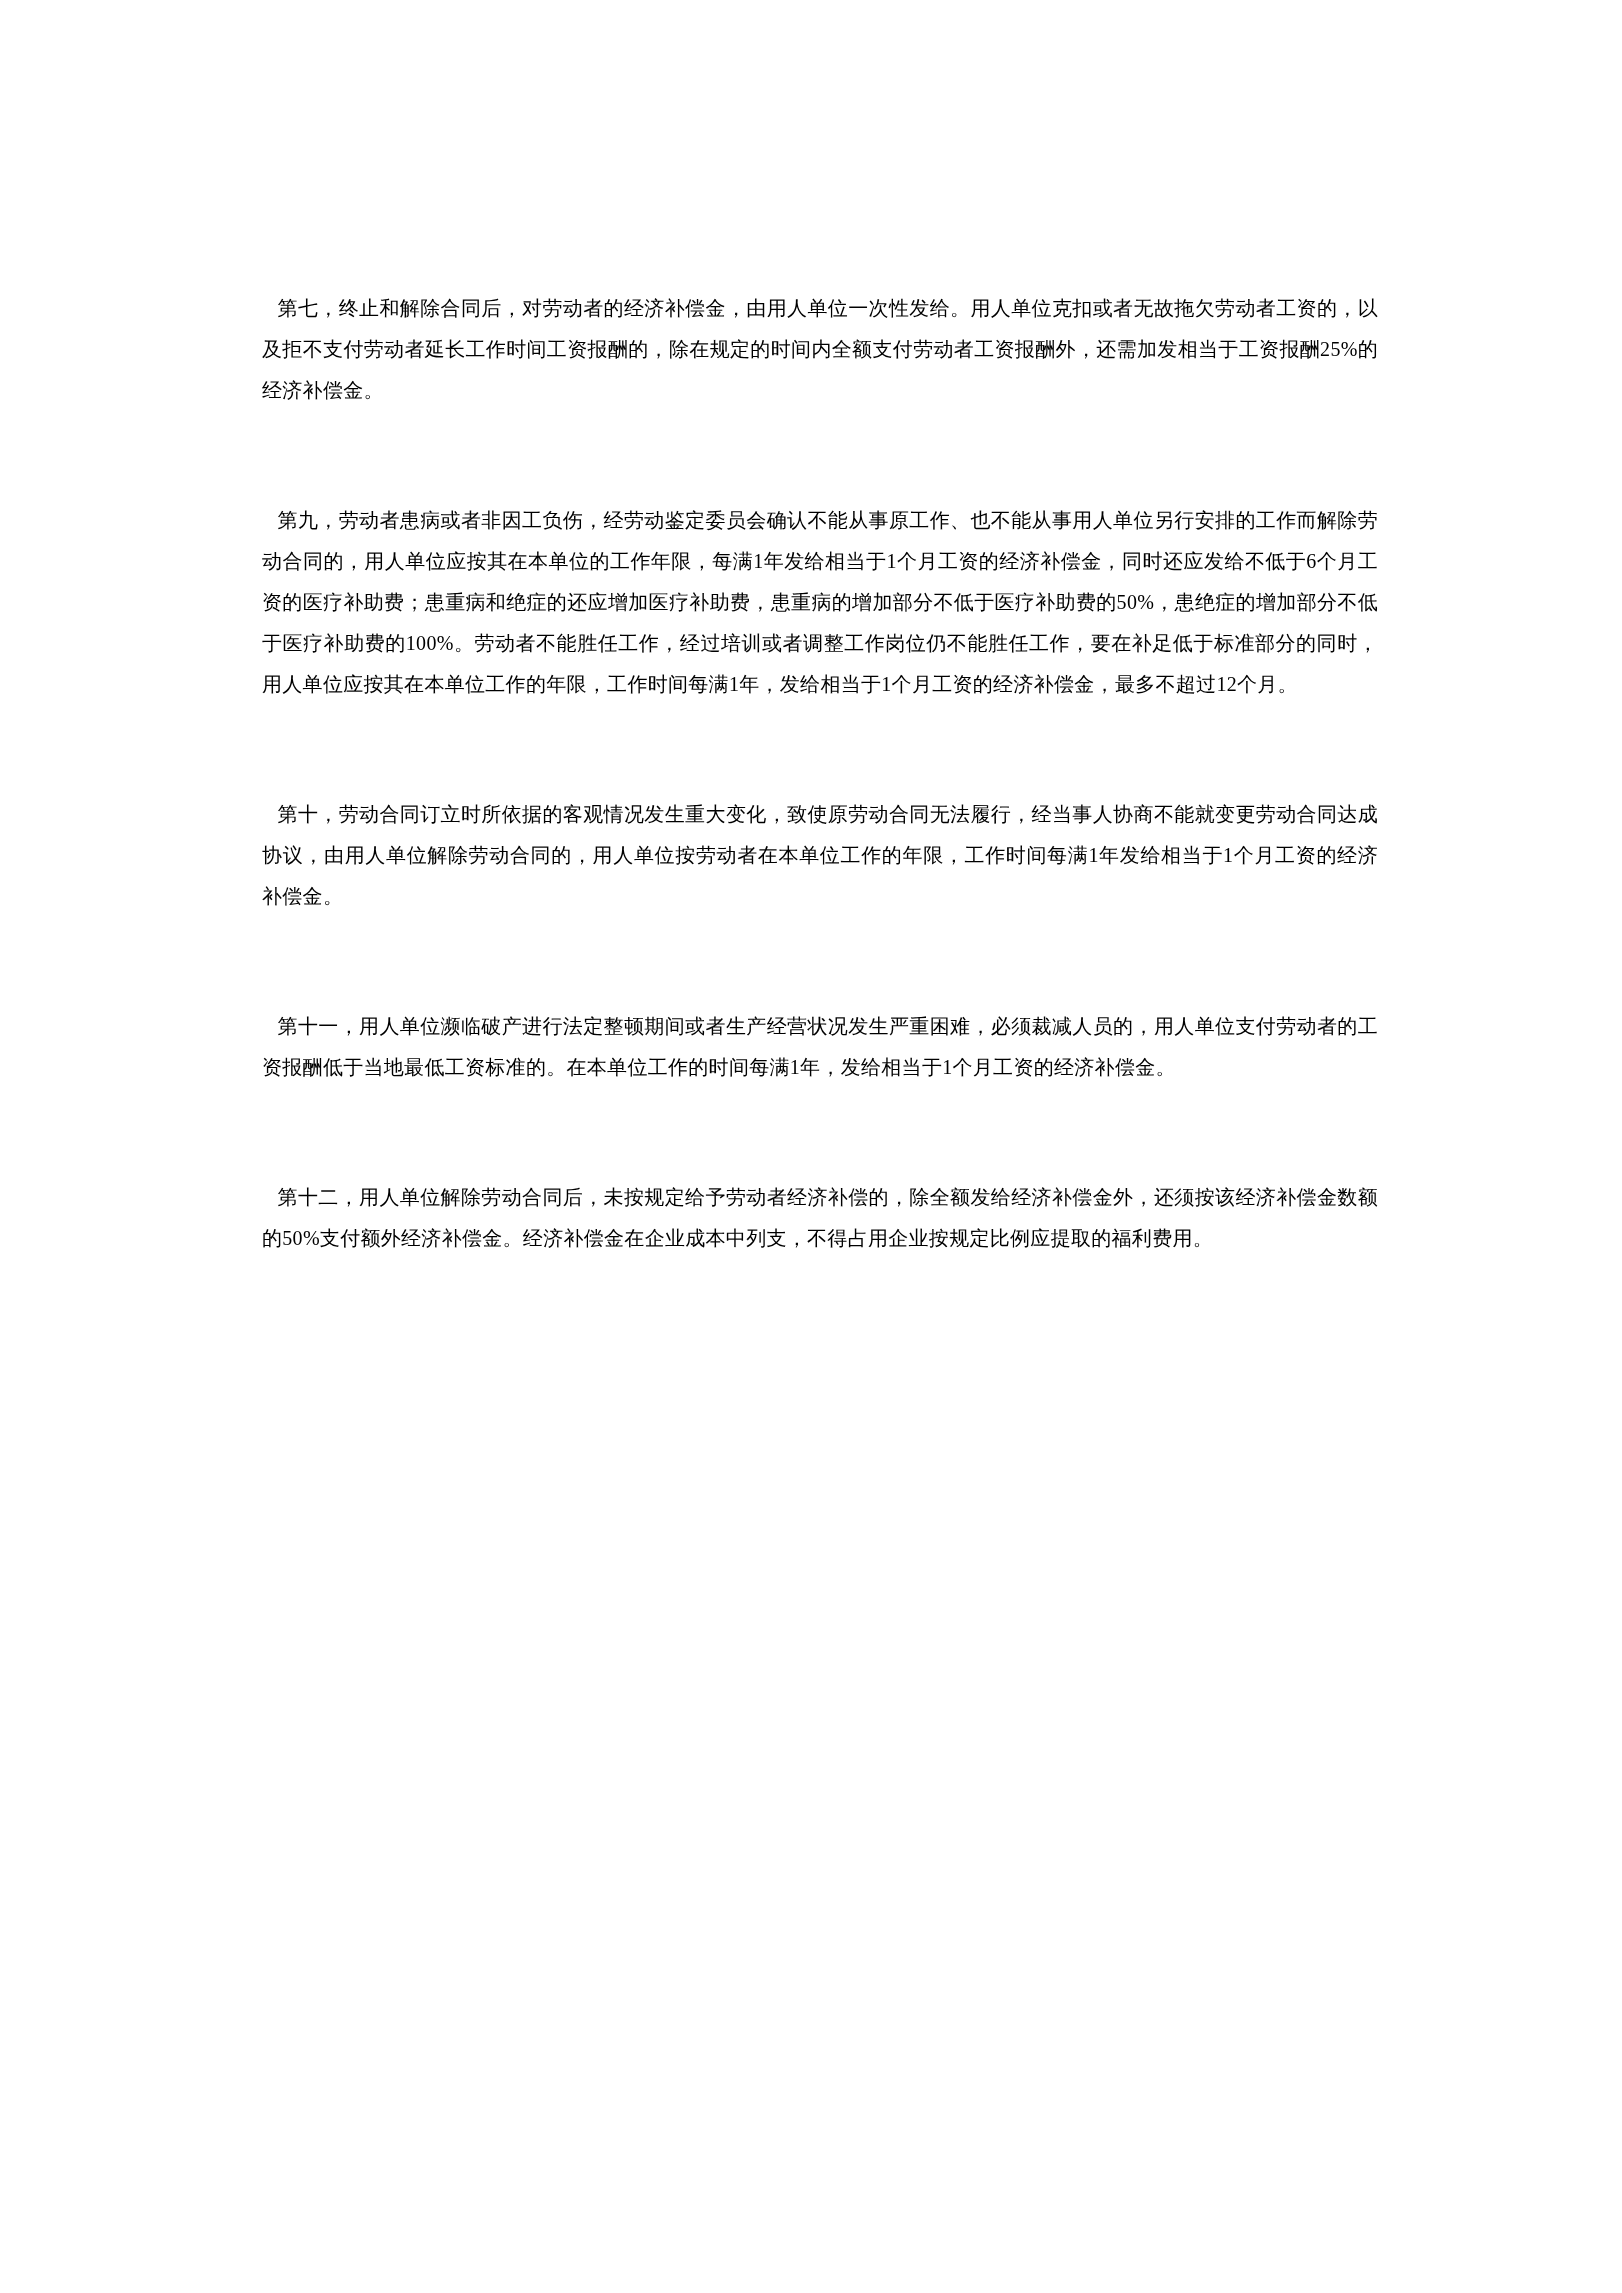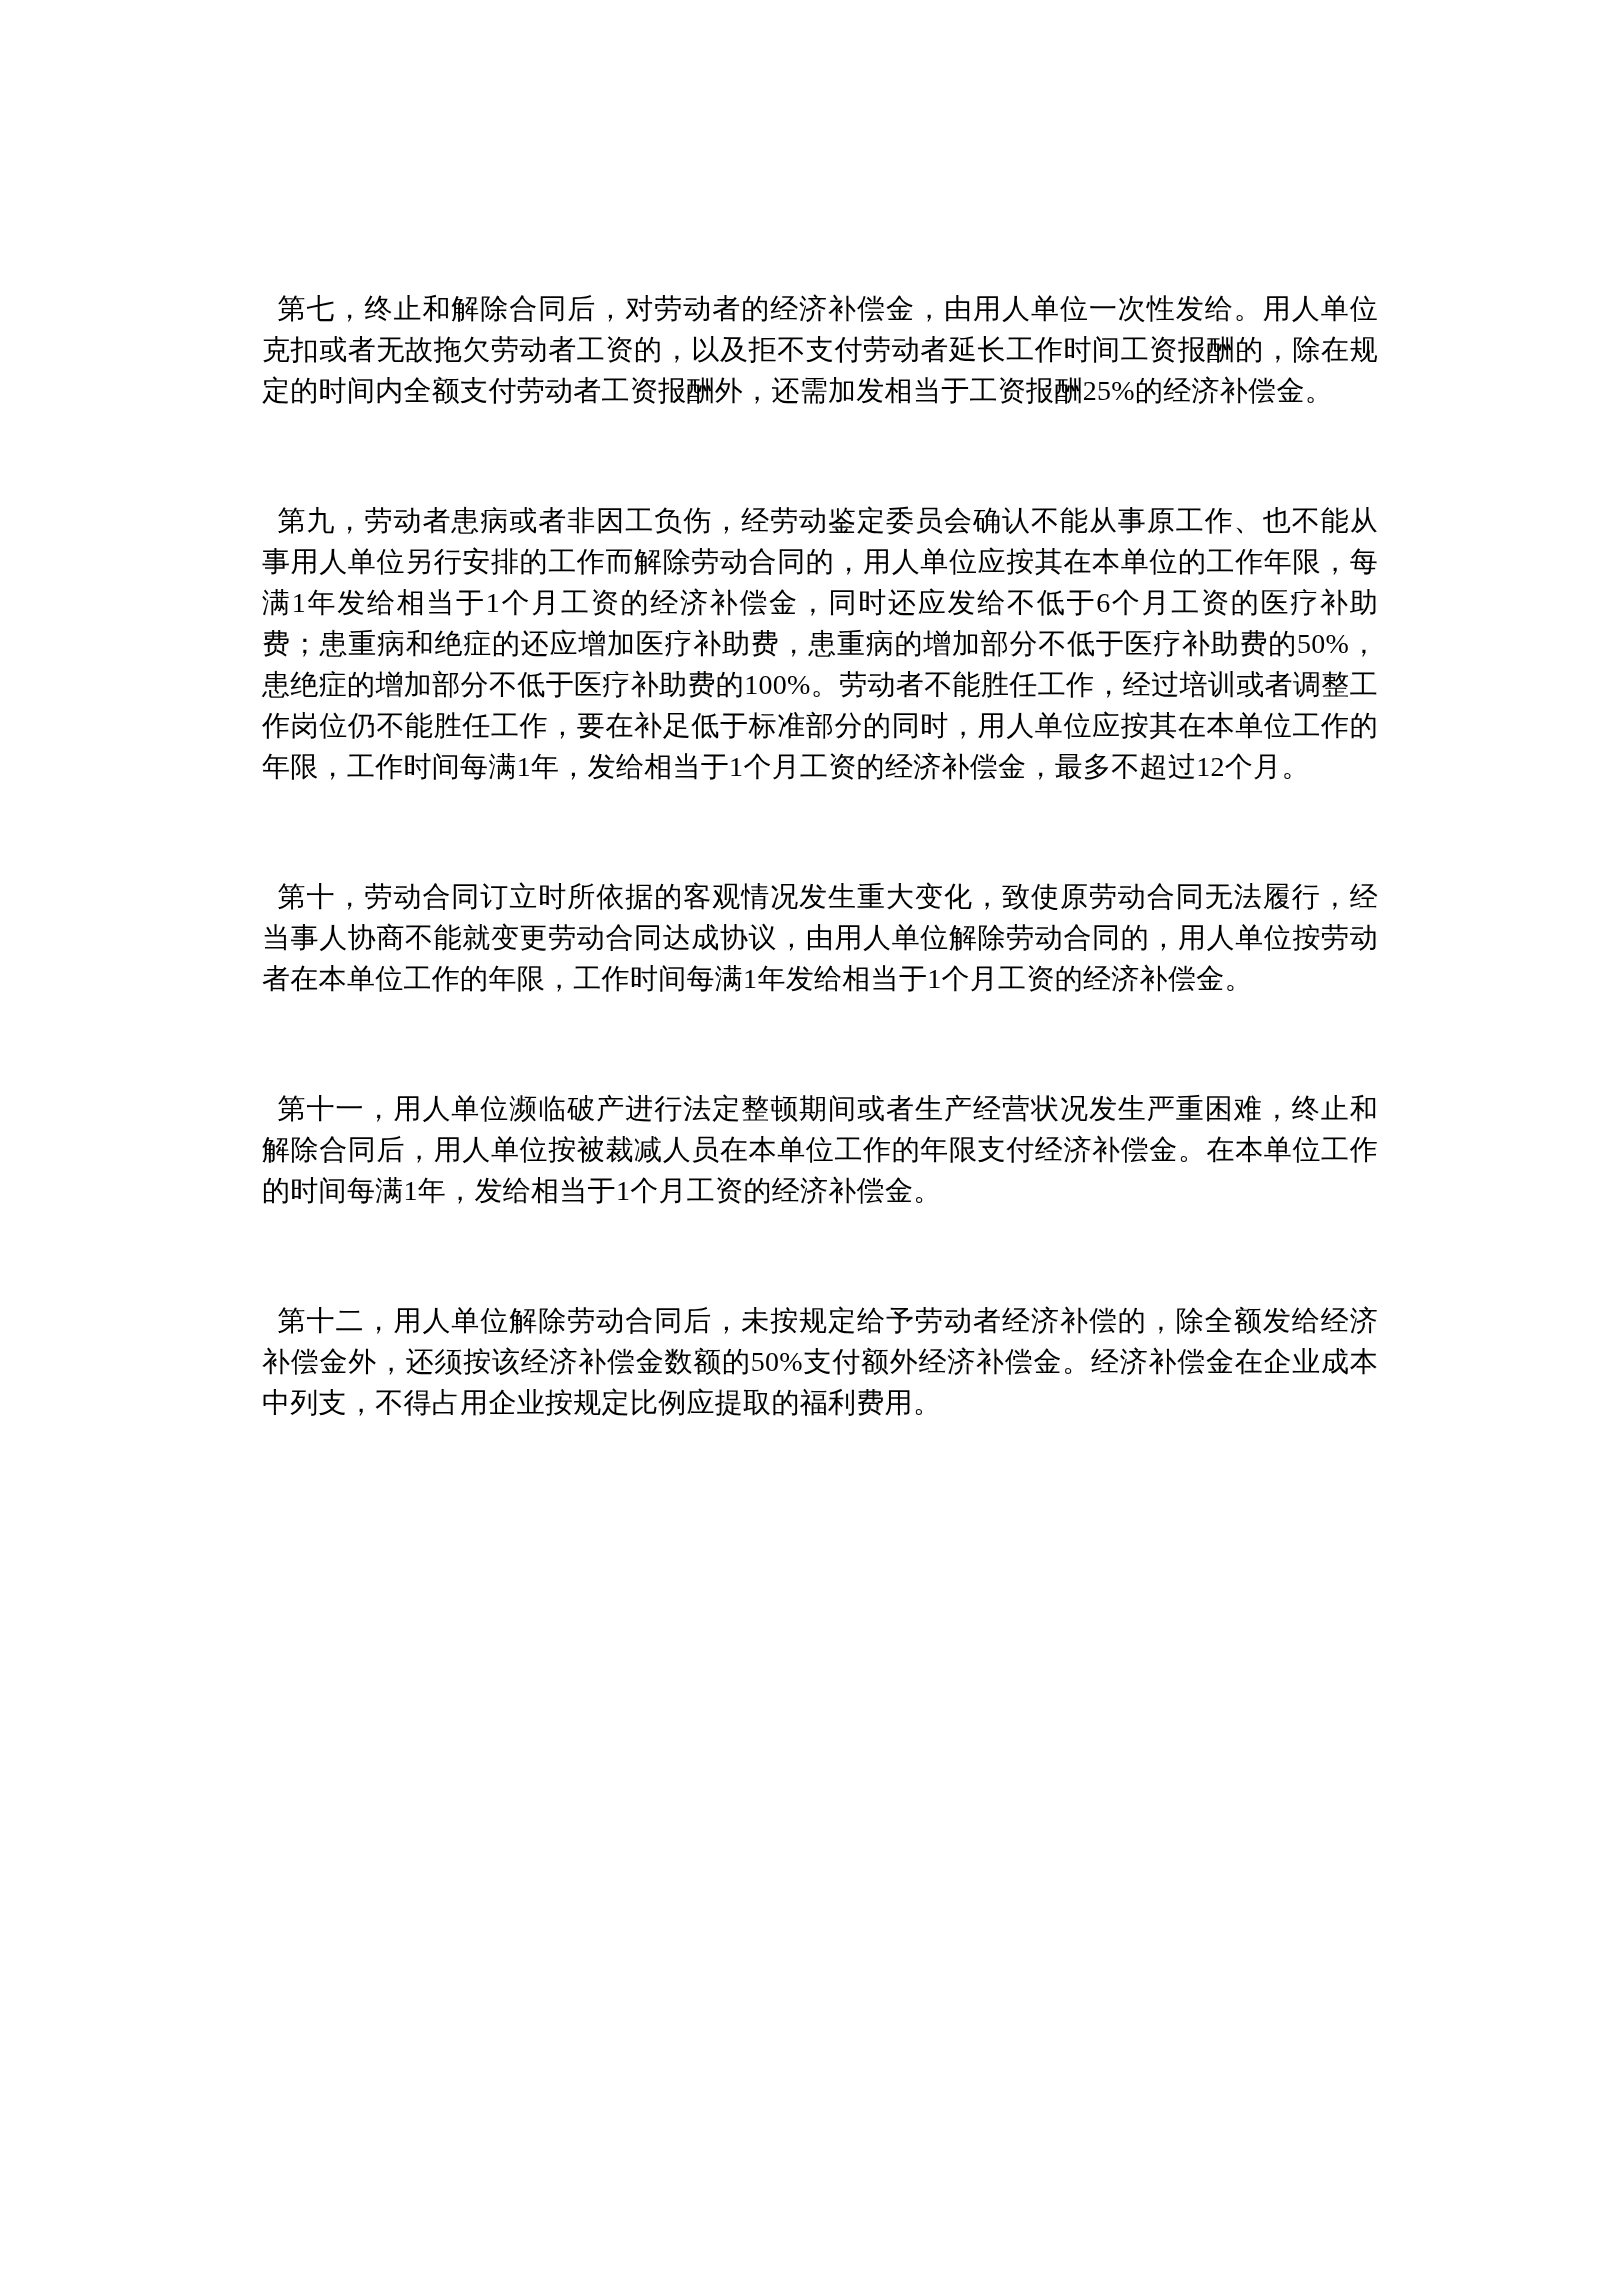--- a/index.html
+++ b/index.html
@@ -25,38 +25,38 @@
   .content {
     position: absolute;
     left: 262px;
     top: 288px;
     width: 1116px;
     color: #000000;
   }
   .para {
     margin: 0 0 89px 0;
     padding: 0;
-    font-size: 28px;
+    font-size: 20px;
     line-height: 41px;
     letter-spacing: 0.3px;
     text-align: justify;
     text-justify: inter-ideograph;
     text-indent: 15.5px;
     word-break: break-all;
     color: #000000;
   }
   .para:last-child {
     margin-bottom: 13px;
   }
 </style>
 </head>
 <body>
 
 <div class="page">
   <div class="content">
     <p class="para">第七，终止和解除合同后，对劳动者的经济补偿金，由用人单位一次性发给。用人单位克扣或者无故拖欠劳动者工资的，以及拒不支付劳动者延长工作时间工资报酬的，除在规定的时间内全额支付劳动者工资报酬外，还需加发相当于工资报酬25%的经济补偿金。</p>
     <p class="para">第九，劳动者患病或者非因工负伤，经劳动鉴定委员会确认不能从事原工作、也不能从事用人单位另行安排的工作而解除劳动合同的，用人单位应按其在本单位的工作年限，每满1年发给相当于1个月工资的经济补偿金，同时还应发给不低于6个月工资的医疗补助费；患重病和绝症的还应增加医疗补助费，患重病的增加部分不低于医疗补助费的50%，患绝症的增加部分不低于医疗补助费的100%。劳动者不能胜任工作，经过培训或者调整工作岗位仍不能胜任工作，要在补足低于标准部分的同时，用人单位应按其在本单位工作的年限，工作时间每满1年，发给相当于1个月工资的经济补偿金，最多不超过12个月。</p>
     <p class="para">第十，劳动合同订立时所依据的客观情况发生重大变化，致使原劳动合同无法履行，经当事人协商不能就变更劳动合同达成协议，由用人单位解除劳动合同的，用人单位按劳动者在本单位工作的年限，工作时间每满1年发给相当于1个月工资的经济补偿金。</p>
-    <p class="para">第十一，用人单位濒临破产进行法定整顿期间或者生产经营状况发生严重困难，终止和解除合同后，用人单位按被裁减人员在本单位工作的年限支付经济补偿金。在本单位工作的时间每满1年，发给相当于1个月工资的经济补偿金。</p>
+    <p class="para">第十一，用人单位濒临破产进行法定整顿期间或者生产经营状况发生严重困难，必须裁减人员的，用人单位支付劳动者的工资报酬低于当地最低工资标准的。在本单位工作的时间每满1年，发给相当于1个月工资的经济补偿金。</p>
     <p class="para">第十二，用人单位解除劳动合同后，未按规定给予劳动者经济补偿的，除全额发给经济补偿金外，还须按该经济补偿金数额的50%支付额外经济补偿金。经济补偿金在企业成本中列支，不得占用企业按规定比例应提取的福利费用。</p>
   </div>
 </div>
 
 
 </body></html>

